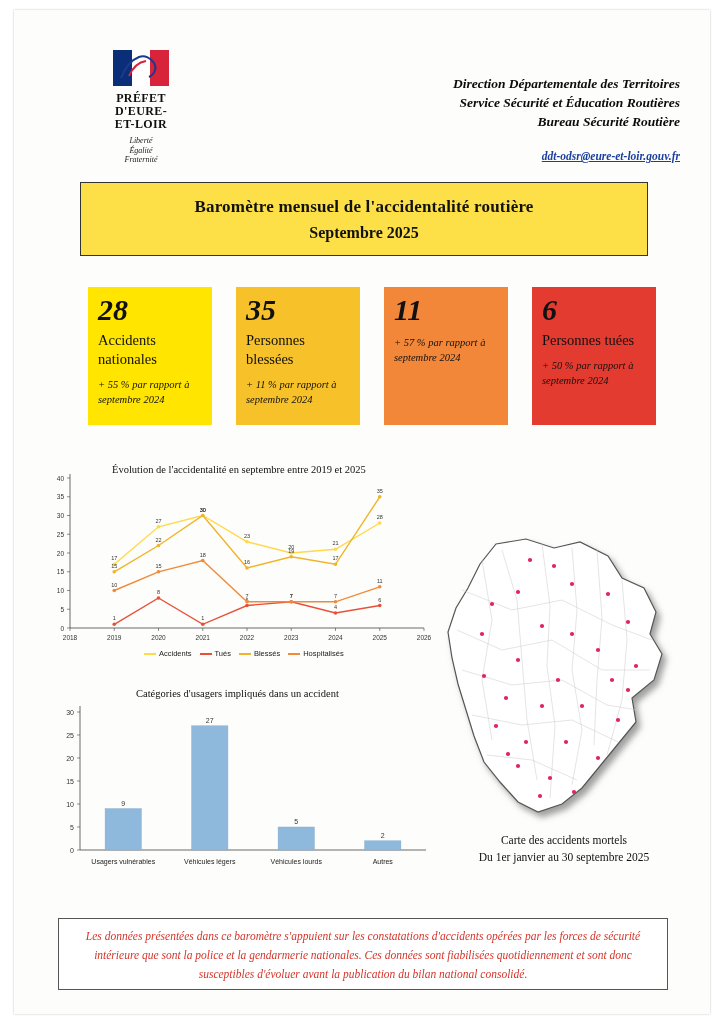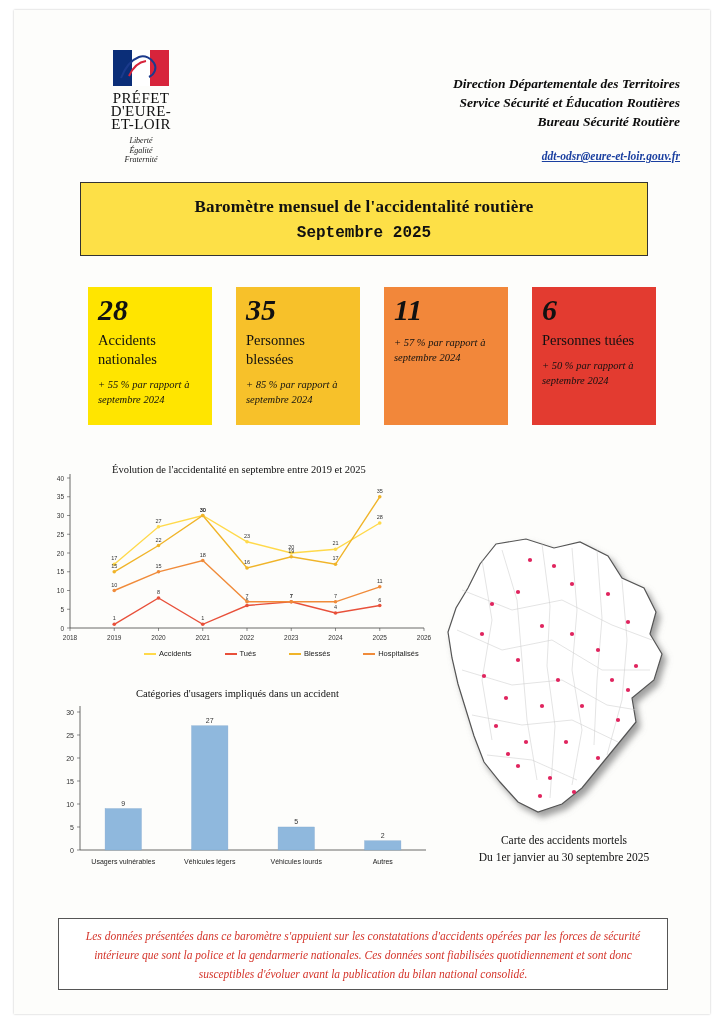--- a/index.html
+++ b/index.html
@@ -51,22 +51,22 @@
   .flag .w { background: #ffffff; }
   .flag .r { background: #d7243b; }
   .flag-wrap { position: relative; width: 60px; height: 40px; margin: 0 auto; }
   .marianne {
     position: absolute;
     left: 4px; top: 2px;
     width: 52px; height: 30px;
   }
   .prefet-title {
     font-family: "Liberation Serif", serif;
-    font-weight: normal;
-    font-size: 15px;
+    font-weight: bold;
+    font-size: 12px;
     letter-spacing: 0.4px;
     line-height: 13px;
     color: #101010;
     margin-top: 2px;
   }
   .devise {
     font-family: "Liberation Serif", serif;
     font-style: italic;
     font-size: 8px;
     line-height: 9.5px;
@@ -109,21 +109,21 @@
     justify-content: center;
   }
   .title-line1 {
     font-family: "Liberation Serif", serif;
     font-weight: bold;
     font-size: 17px;
     color: #111;
     letter-spacing: 0.2px;
   }
   .title-line2 {
-    font-family: Liberation Mono, monospace;
+    font-family: Liberation Serif, serif;
     font-weight: bold;
     font-size: 16px;
     color: #111;
     margin-top: 7px;
   }
 
   
   .kpis {
     position: absolute;
     left: 74px;
@@ -185,21 +185,21 @@
     font-size: 10.5px;
   }
   .legend {
     position: absolute;
     left: 108px;
     top: 199px;
     font-size: 7.5px;
     font-family: "Liberation Sans", sans-serif;
     color: #222;
     display: flex;
-    gap: 33px;
+    gap: 8px;
   }
   .legend span.sw {
     display: inline-block;
     width: 12px; height: 2px;
     vertical-align: middle;
     margin-right: 3px;
   }
 
   
   .barchart {
@@ -305,21 +305,21 @@
 
     <div class="kpis">
       <div class="kpi" id="kpi0" style="background: rgb(255, 229, 0);">
         <div class="kpi-value">28</div>
         <div class="kpi-label">Accidents nationales</div>
         <div class="kpi-delta">+ 55 % par rapport à septembre 2024</div>
       </div>
       <div class="kpi" id="kpi1" style="background: rgb(247, 193, 42);">
         <div class="kpi-value">35</div>
         <div class="kpi-label">Personnes blessées</div>
-        <div class="kpi-delta">+ 85 % par rapport à septembre 2024</div>
+        <div class="kpi-delta">+ 11 % par rapport à septembre 2024</div>
       </div>
       <div class="kpi" id="kpi2" style="background: rgb(242, 135, 58);">
         <div class="kpi-value">11</div>
         <div class="kpi-delta">+ 57 % par rapport à septembre 2024</div>
       </div>
       <div class="kpi" id="kpi3" style="background: rgb(227, 59, 48);">
         <div class="kpi-value">6</div>
         <div class="kpi-label">Personnes tuées</div>
         <div class="kpi-delta">+ 50 % par rapport à septembre 2024</div>
       </div>

